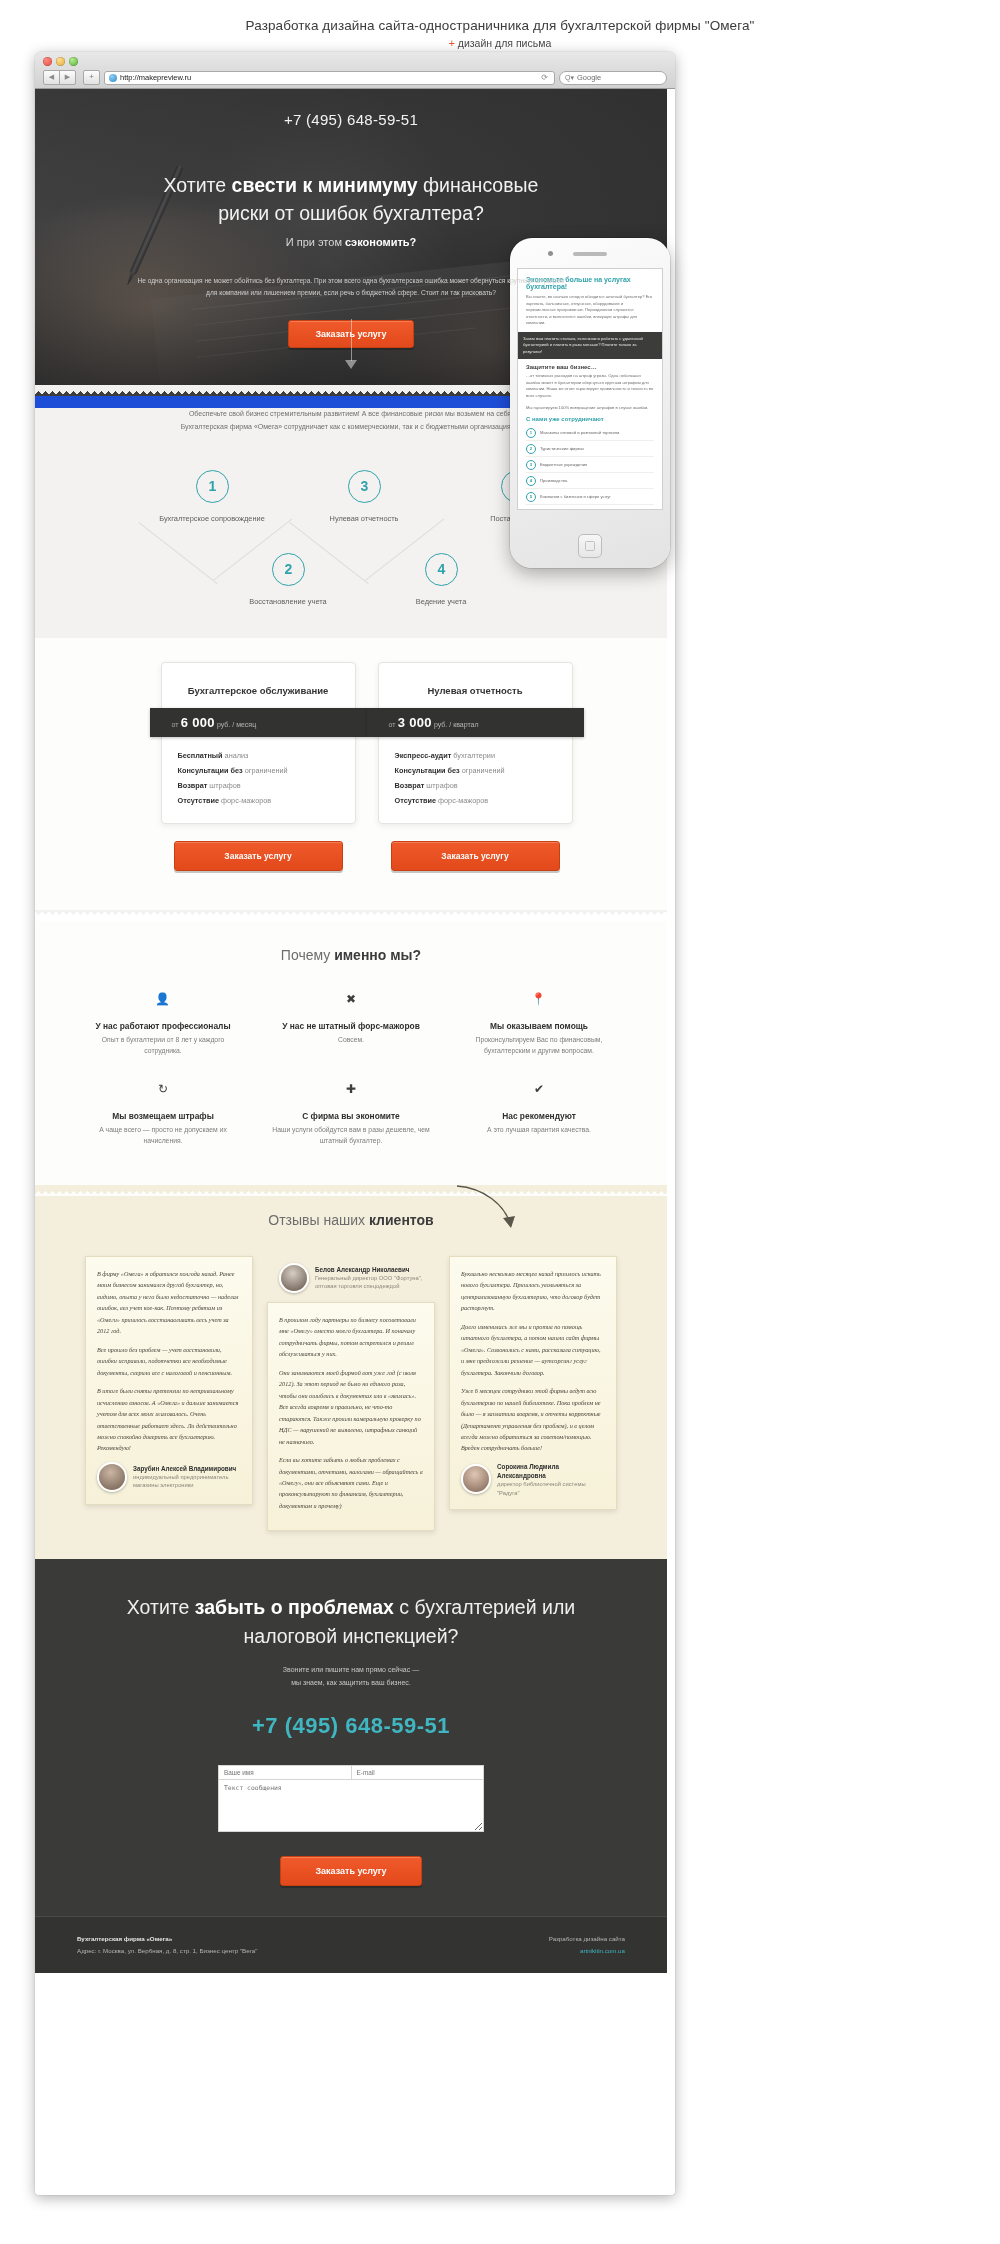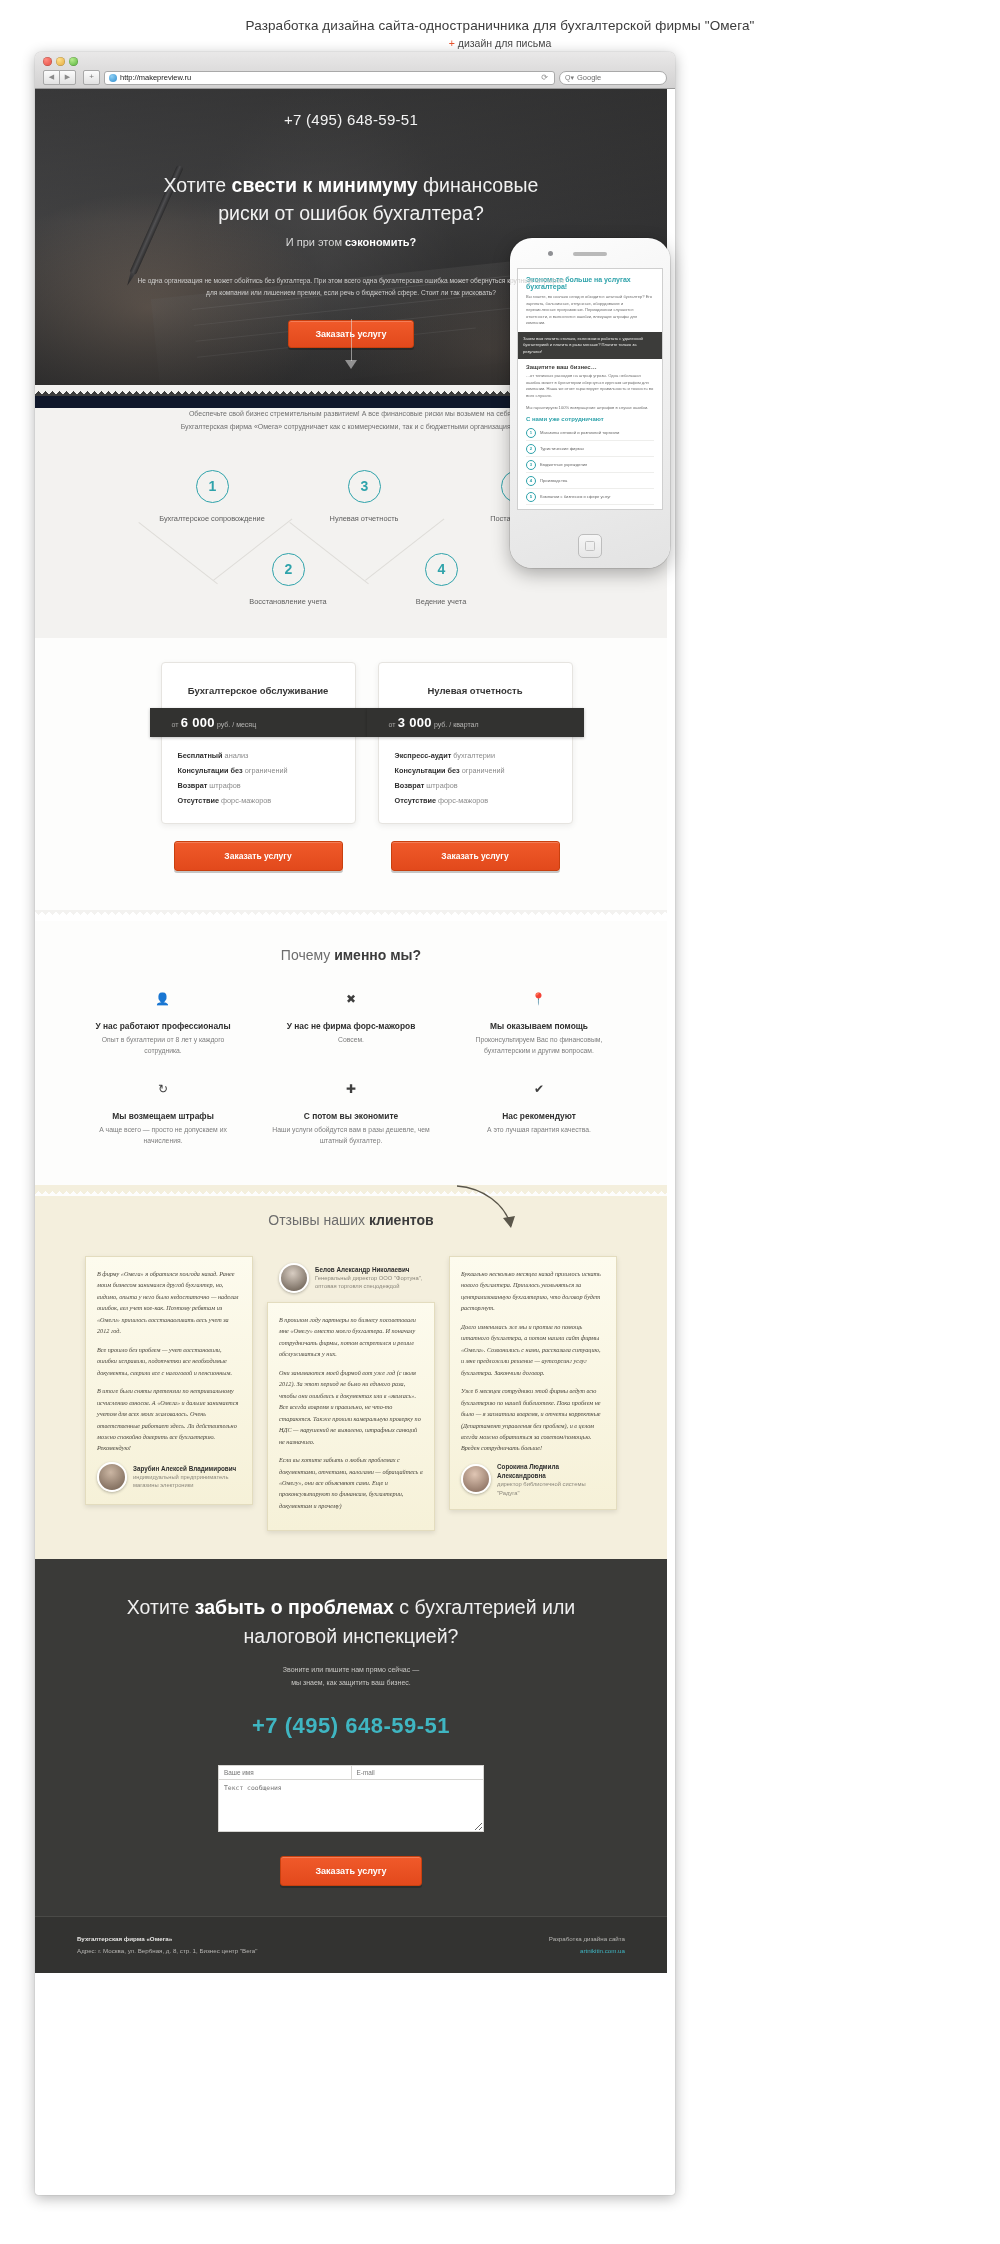--- a/index.html
+++ b/index.html
@@ -25,21 +25,21 @@
   .navbtn.second{border-radius:0 2px 2px 0;margin-left:-5px;}
   .plusbtn{width:15px;height:13px;border:1px solid #a8a8a8;background:linear-gradient(#fcfcfc,#e2e2e2);border-radius:2px;font-size:8px;line-height:12px;text-align:center;color:#777;margin-left:3px;}
   .urlbar{flex:1;height:14px;background:#fff;border:1px solid #a9a9a9;border-radius:3px;display:flex;align-items:center;padding:0 4px;box-sizing:border-box;position:relative;}
   .globe{width:8px;height:8px;border-radius:50%;background:radial-gradient(circle at 35% 30%,#8fd0f5,#2d8ccd);margin-right:3px;flex:0 0 auto;}
   .urltxt{font-size:7.5px;color:#1a1a1a;font-family:"Liberation Sans",sans-serif;white-space:nowrap;}
   .reload{position:absolute;right:6px;top:1px;font-size:8px;color:#8b8b8b;}
   .searchbar{width:108px;height:14px;background:#fff;border:1px solid #a9a9a9;border-radius:7px;display:flex;align-items:center;padding:0 5px;box-sizing:border-box;gap:3px;}
   .searchbar .mag{font-size:7px;color:#7d7d7d;}
   .searchbar .stxt{font-size:7.5px;color:#6d6d6d;}
 
-  .page{position:relative;width:632px;background:#0f172a;}
+  .page{position:relative;width:632px;background:#1d4ed8;}
 
   
   .hero{position:relative;height:296px;overflow:hidden;background:#3d3d3d;}
   .hero-bg{position:absolute;inset:0;
     background:
       radial-gradient(ellipse 260px 170px at 18% 74%, rgba(196,166,142,.55), rgba(196,166,142,0) 68%),
       radial-gradient(ellipse 200px 120px at 72% 88%, rgba(178,150,128,.40), rgba(178,150,128,0) 70%),
       radial-gradient(ellipse 180px 260px at 46% 60%, rgba(120,118,118,.35), rgba(0,0,0,0) 72%),
       linear-gradient(160deg,#58585a 0%,#4b4b4c 35%,#3a3a3b 70%,#343435 100%);}
   .hero-pen{position:absolute;left:118px;top:72px;width:7px;height:118px;transform:rotate(24deg);
@@ -321,36 +321,36 @@
         <span>Почему </span><b>именно мы?</b>
       </div>
       <div class="why-grid">
         <div class="why-item">
           <div class="why-ic">👤</div>
           <div class="why-t">У нас работают профессионалы</div>
           <div class="why-d">Опыт в бухгалтерии от 8 лет у каждого сотрудника.</div>
         </div>
         <div class="why-item">
           <div class="why-ic">✖</div>
-          <div class="why-t">У нас не фирма форс-мажоров</div>
+          <div class="why-t">У нас не штатный форс-мажоров</div>
           <div class="why-d">Совсем.</div>
         </div>
         <div class="why-item">
           <div class="why-ic">📍</div>
           <div class="why-t">Мы оказываем помощь</div>
           <div class="why-d">Проконсультируем Вас по финансовым, бухгалтерским и другим вопросам.</div>
         </div>
         <div class="why-item">
           <div class="why-ic">↻</div>
           <div class="why-t">Мы возмещаем штрафы</div>
           <div class="why-d">А чаще всего — просто не допускаем их начисления.</div>
         </div>
         <div class="why-item">
           <div class="why-ic">✚</div>
-          <div class="why-t">С потом вы экономите</div>
+          <div class="why-t">С фирма вы экономите</div>
           <div class="why-d">Наши услуги обойдутся вам в разы дешевле, чем штатный бухгалтер.</div>
         </div>
         <div class="why-item">
           <div class="why-ic">✔</div>
           <div class="why-t">Нас рекомендуют</div>
           <div class="why-d">А это лучшая гарантия качества.</div>
         </div>
       </div>
     </div>
 

